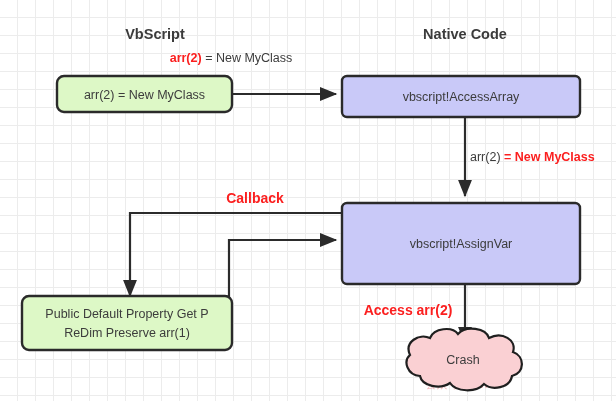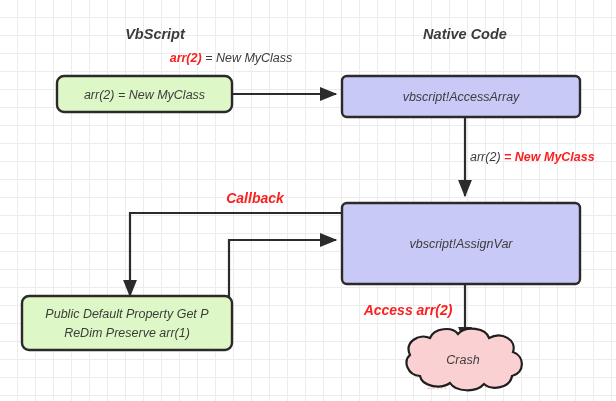--- a/index.html
+++ b/index.html
@@ -12,21 +12,20 @@
     width: 616px;
     height: 401px;
     overflow: hidden;
     background-color: #ffffff;
     background-image:
       linear-gradient(to right, #ececec 1px, transparent 1px),
       linear-gradient(to bottom, #ececec 1px, transparent 1px);
     background-size: 18px 18px;
     background-position: -1px -1px;
     font-family: "Liberation Sans", "DejaVu Sans", sans-serif;
-    font-style: italic;
   }
   #diagram {
     position: absolute;
     left: 0;
     top: 0;
     width: 616px;
     height: 401px;
   }
   .col-title {
     font-weight: bold;

